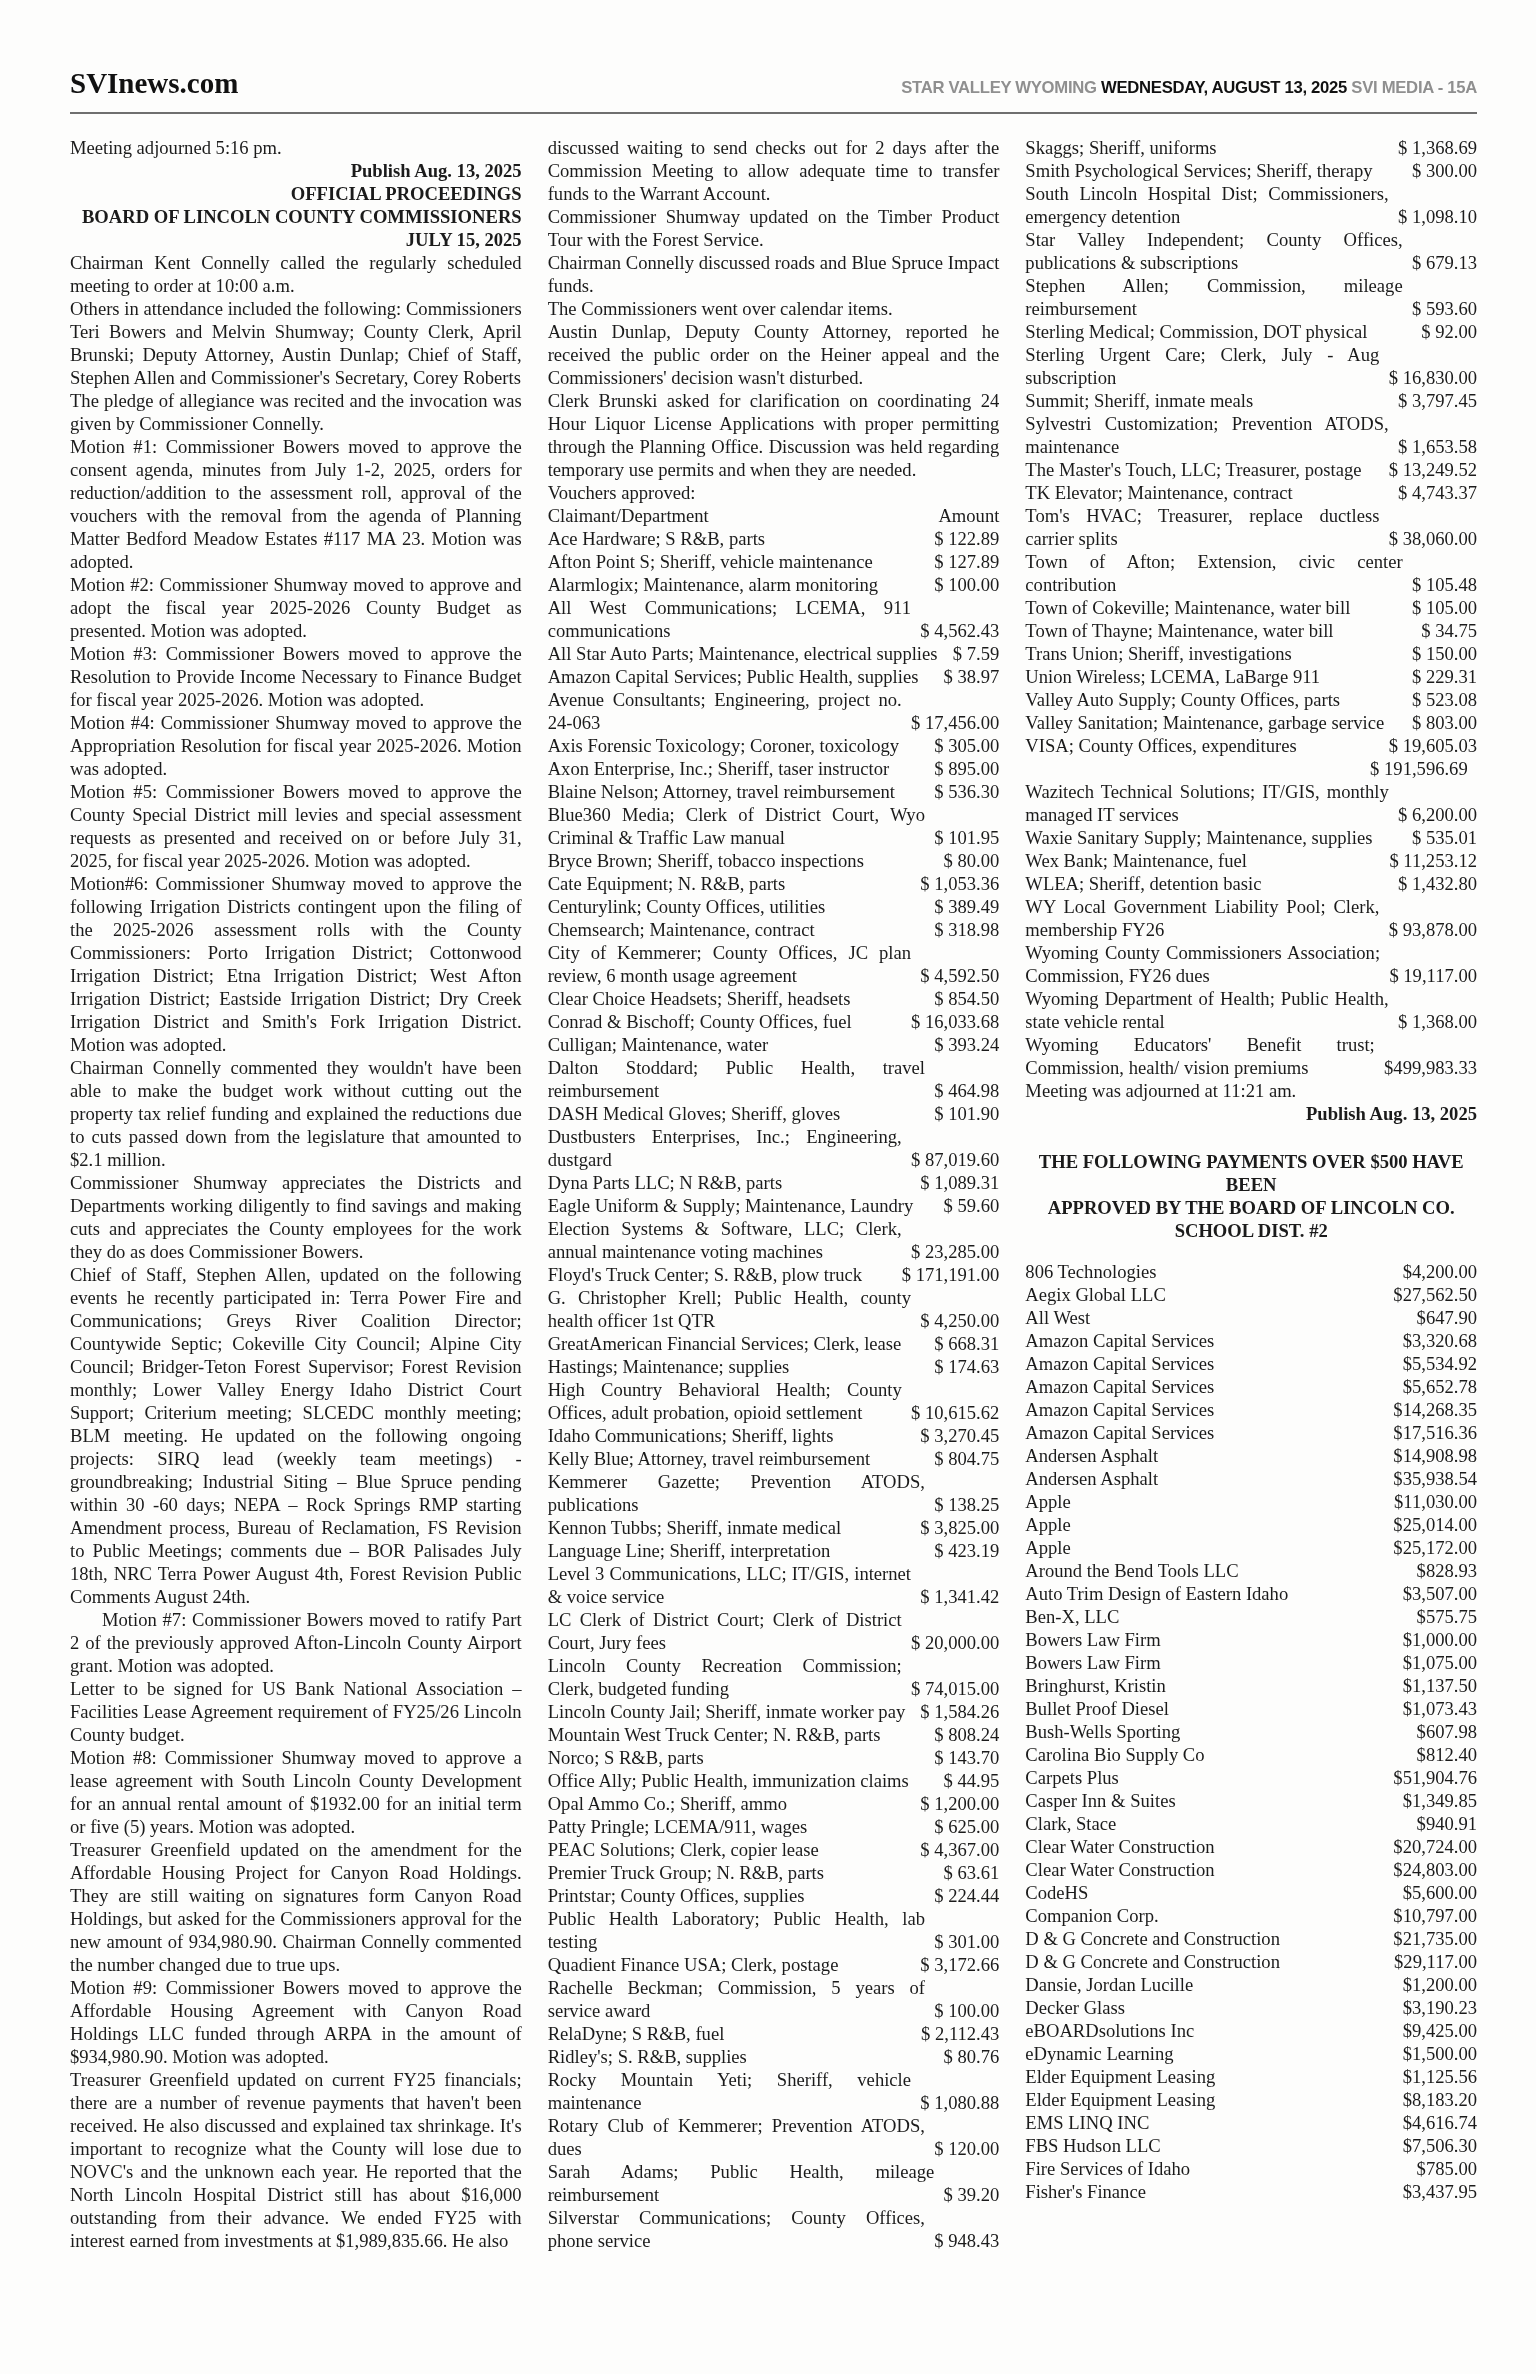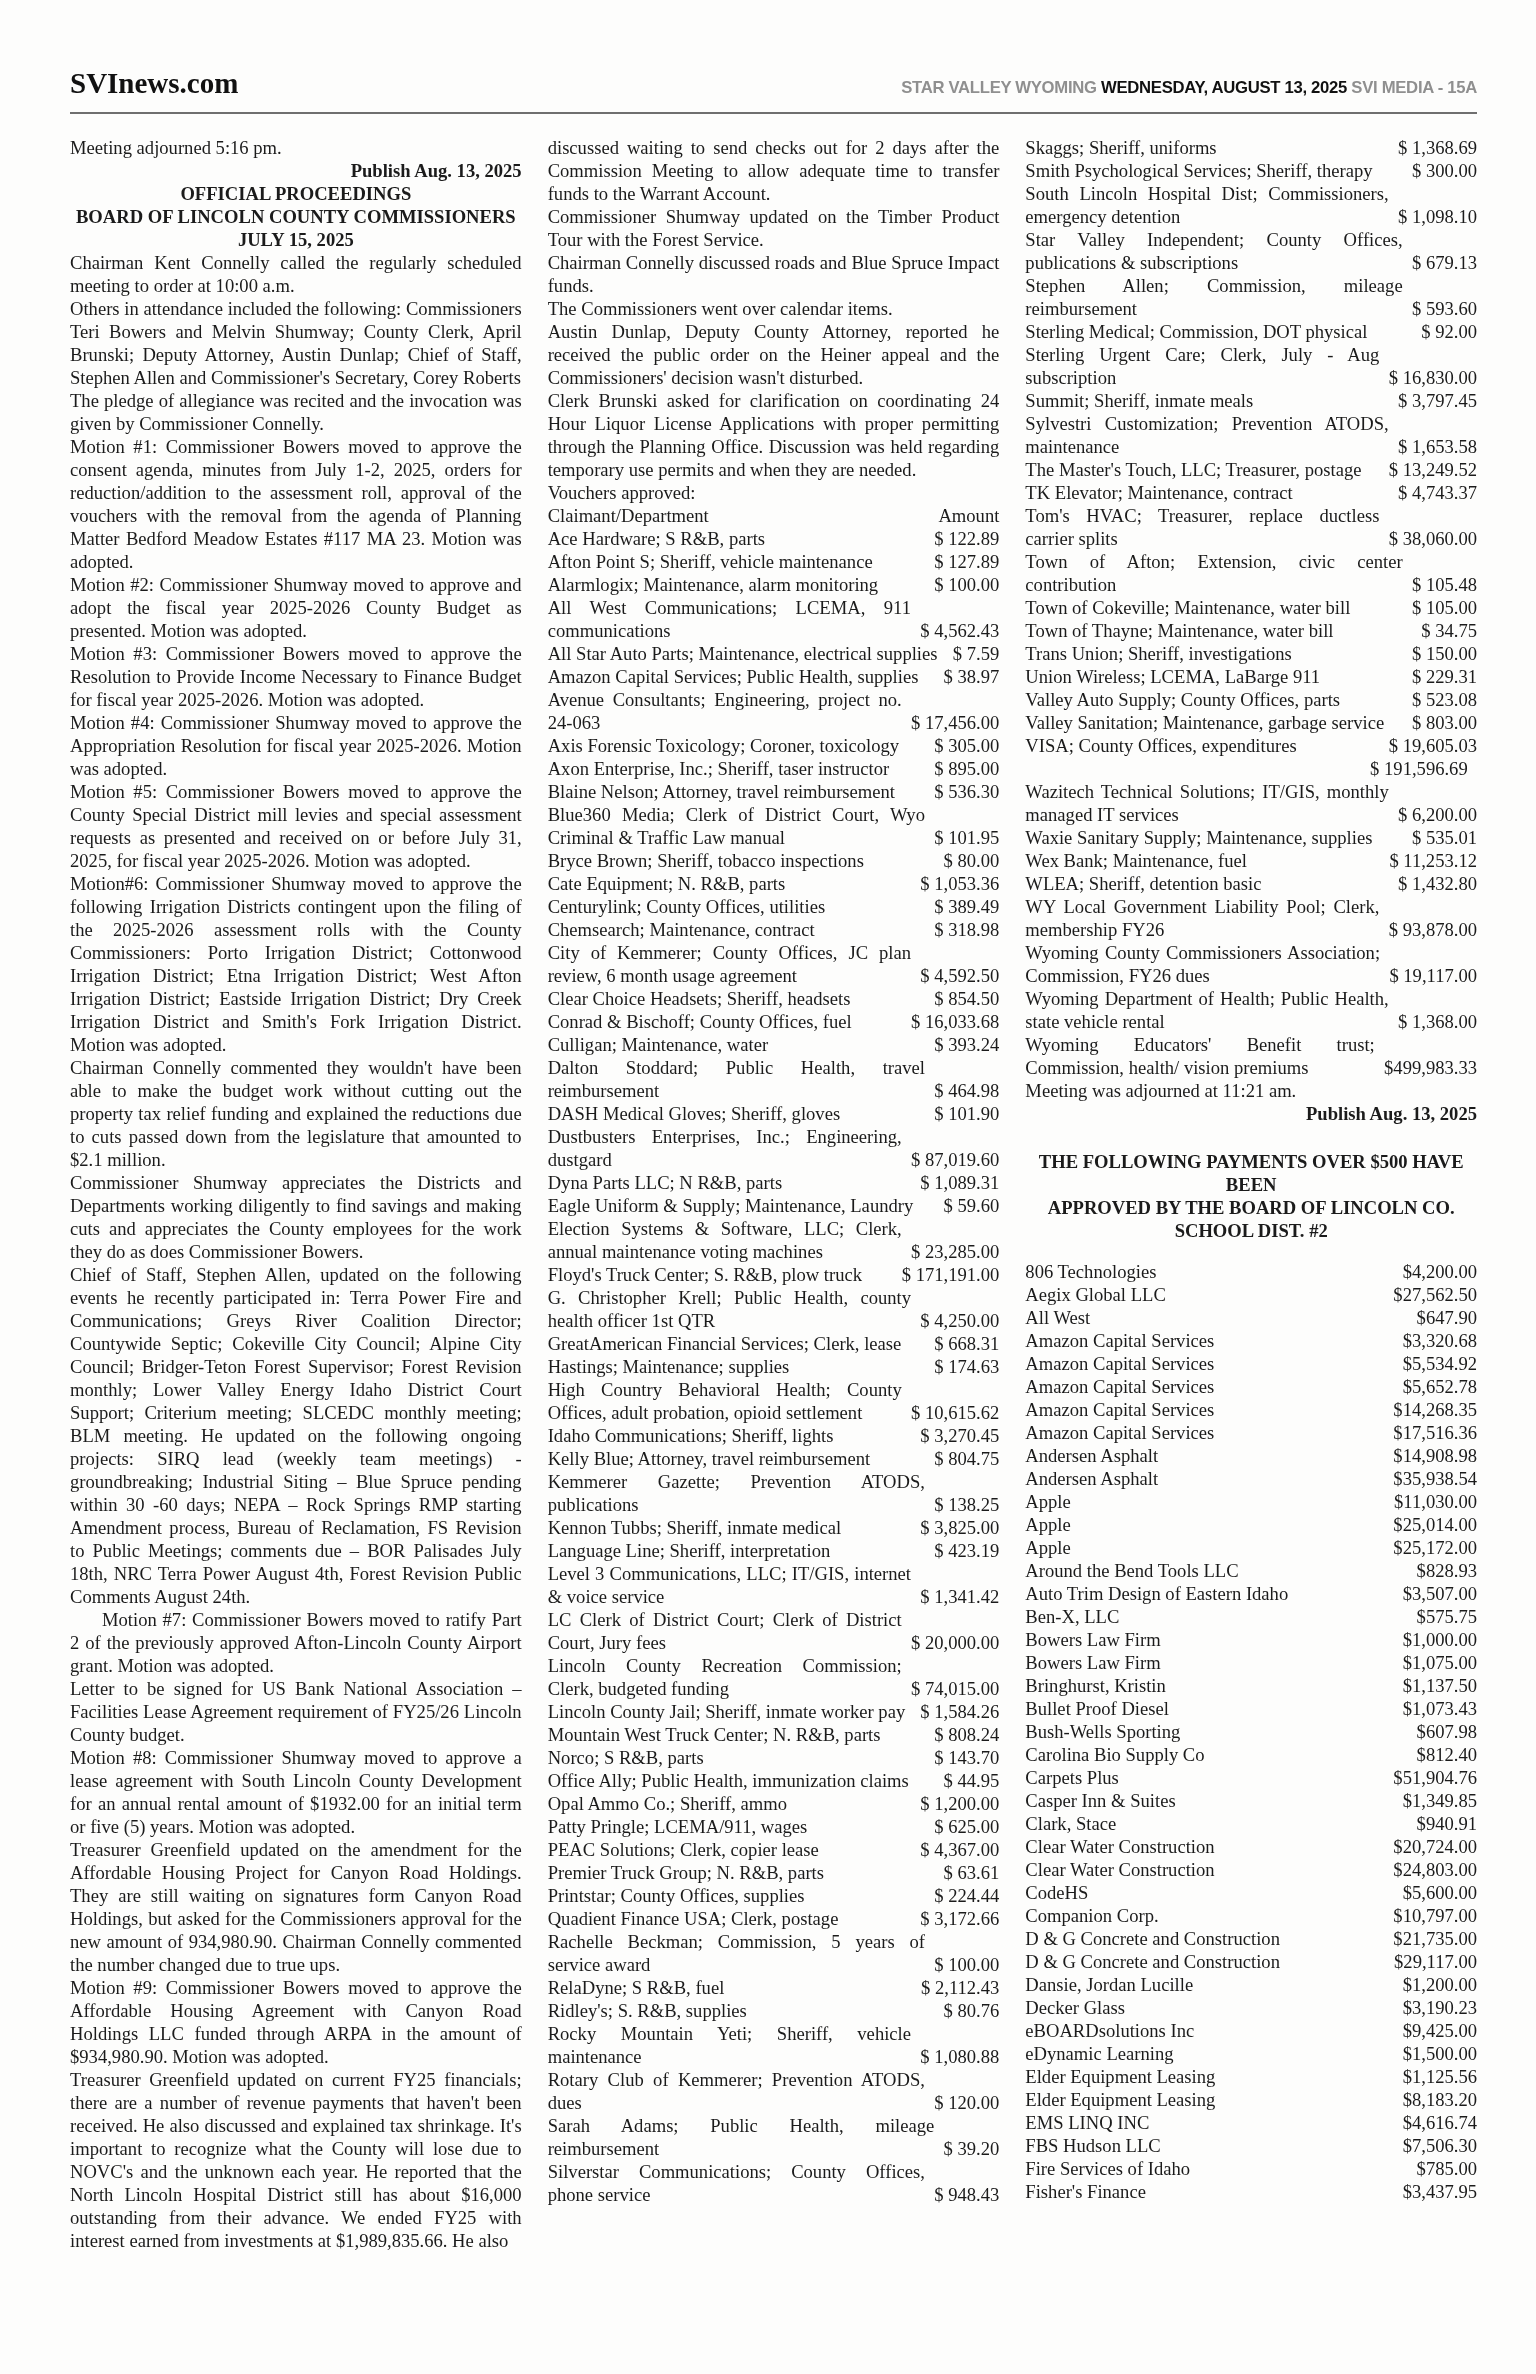--- a/index.html
+++ b/index.html
@@ -22,21 +22,21 @@
   .hdr-gray { color: #8f8f8f; }
   .hdr-black { color: #111; }
   .rule { border: none; border-top: 2.8px solid #6f6f6f; margin: 12px 0 0 0; }
 
   
   .cols { display: flex; column-gap: 26px; margin-top: 22px; }
   .col { width: 452px; font-size: 18.6px; line-height: 23px; }
 
   .para { text-align: justify; margin: 0; }
   .right-bold { text-align: right; font-weight: bold; }
-  .center-bold { text-align: center; font-weight: bold; }
+  .center-bold { text-align: right; font-weight: bold; }
   .indent { text-indent: 32px; }
 
   
   .v-row { display: grid; grid-template-columns: 1fr auto; column-gap: 9.3px; align-items: end; }
   .v-name { text-align: justify; }
   .v-amt { text-align: right; white-space: nowrap; }
 
   .school-heading { text-align: center; font-weight: bold; margin-top: 25px; margin-bottom: 18px; }
 </style>
 </head>
@@ -358,20 +358,24 @@
           <div class="v-row">
             <span class="v-name">Premier Truck Group; N. R&amp;B, parts</span>
             <span class="v-amt">$ 63.61</span>
           </div>
 
           <div class="v-row">
             <span class="v-name">Printstar; County Offices, supplies</span>
             <span class="v-amt">$ 224.44</span>
           </div>
 
+          <div class="v-row">
+            <span class="v-name">Public Health Laboratory; Public Health, lab testing</span>
+            <span class="v-amt">$ 301.00</span>
+          </div>
 
           <div class="v-row">
             <span class="v-name">Quadient Finance USA; Clerk, postage</span>
             <span class="v-amt">$ 3,172.66</span>
           </div>
 
           <div class="v-row">
             <span class="v-name">Rachelle Beckman; Commission, 5 years of service award</span>
             <span class="v-amt">$ 100.00</span>
           </div>

